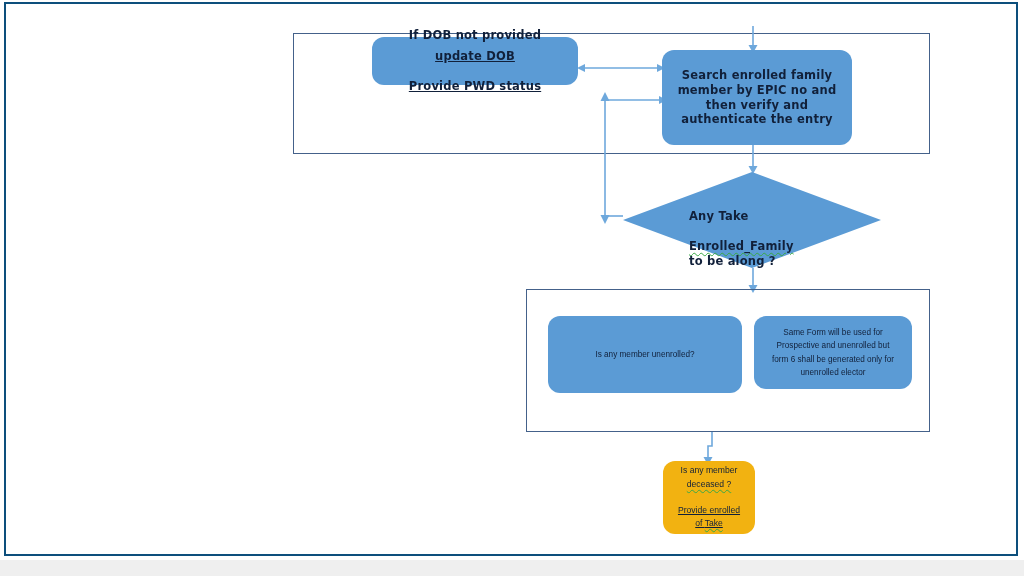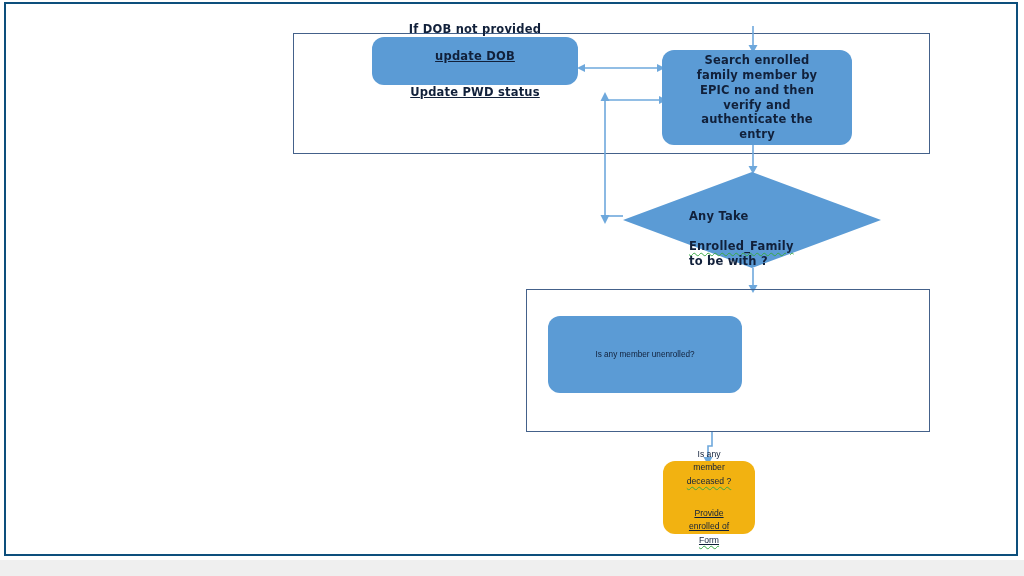--- a/index.html
+++ b/index.html
@@ -54,21 +54,21 @@
     justify-content: center;
     text-align: center;
     border-radius: 12px;
     color: #11203a;
     line-height: 1.28;
     padding: 4px 8px;
   }
   .rbox.blue { background: #5b9bd5; }
   .rbox.orange { background: #f2b211; }
 
-  .rbox p { margin: 12px; }
+  .rbox p { margin: 6px; }
   .rbox p + p { margin-top: 0.85em; text-decoration: underline; }
 
   
   .heavy {
     font-family: "DejaVu Sans", sans-serif;
     font-weight: bold;
     letter-spacing: 0.2px;
   }
   .light {
     font-family: "Liberation Sans", sans-serif;
@@ -138,58 +138,61 @@
     <polyline points="9,12 64,12"></polyline>
     <polyline points="9,128 27,128"></polyline>
     <polygon points="9,4 4.5,13 13.5,13" fill="#6ea8dc" stroke="none"></polygon>
     <polygon points="71,12 63,8 63,16" fill="#6ea8dc" stroke="none"></polygon>
     <polygon points="9,136 4.5,127 13.5,127" fill="#6ea8dc" stroke="none"></polygon>
   </svg>
 
   <div class="rbox blue heavy" style="left:372px; top:37px; width:206px; height:48px; font-size:11.5px;">
     <p>If DOB not provided</p>
     <p style="margin-top:0;">update DOB</p>
-    <p>Update PWD status</p>
+    <p>Provide PWD status</p>
   </div>
 
   <div class="rbox blue heavy" style="left:662px; top:50px; width:190px; height:95px; font-size:11.5px;justify-content:center;">
     <p>Search enrolled family member by EPIC no and then verify and authenticate the entry</p>
   </div>
 
   <svg class="conn" style="left:742px; top:145px; width:22px; height:30px;" viewBox="0 0 22 30">
     <line x1="11" y1="0" x2="11" y2="23"></line>
     <polygon points="11,29 6.5,21 15.5,21" fill="#6ea8dc" stroke="none"></polygon>
   </svg>
 
   <div class="diamond-wrap" style="left:623px; top:172px; width:258px; height:96px;">
     <svg width="258" height="96" viewBox="0 0 258 96">
       <polygon points="129,0 258,48 129,96 0,48" fill="#5b9bd5"></polygon>
     </svg>
     <div class="diamond-label heavy" style="left:66px; top:22px; width:180px; font-size:11.5px;">
       <div>Any Take</div>
       <div class="squiggle" style="display:inline-block;">Enrolled_Family</div>
-      <div>to be with ?</div>
+      <div>to be along ?</div>
     </div>
   </div>
 
   <svg class="conn" style="left:742px; top:268px; width:22px; height:26px;" viewBox="0 0 22 26">
     <line x1="11" y1="0" x2="11" y2="19"></line>
     <polygon points="11,25 6.5,17 15.5,17" fill="#6ea8dc" stroke="none"></polygon>
   </svg>
 
   <div class="group-rect" style="left:526px; top:289px; width:404px; height:143px;"></div>
 
   <div class="rbox blue light" style="left:548px; top:316px; width:194px; height:77px; font-size:8.2px; line-height:1.62;">
     <p>Is any member unenrolled?</p>
   </div>
 
+  <div class="rbox blue light" style="left:754px; top:316px; width:158px; height:73px; font-size:8.2px; line-height:1.62;">
+    <p>Same Form will be used for Prospective and unenrolled but form 6 shall be generated only for unenrolled elector</p>
+  </div>
 
   <svg class="conn" style="left:698px; top:432px; width:26px; height:34px;" viewBox="0 0 26 34">
     <polyline points="14,0 14,14 10,14 10,27"></polyline>
     <polygon points="10,33 5.5,25 14.5,25" fill="#6ea8dc" stroke="none"></polygon>
   </svg>
 
   <div class="rbox orange light" style="left:663px; top:461px; width:92px; height:73px; font-size:8.6px; line-height:1.55;">
     <p><span>Is any member </span><span class="squiggle">deceased ?</span></p>
-    <p><span>Provide enrolled of </span><span class="squiggle">Form</span></p>
+    <p><span>Provide enrolled of </span><span class="squiggle">Take</span></p>
   </div>
 
 </div>
 
 </body></html>

